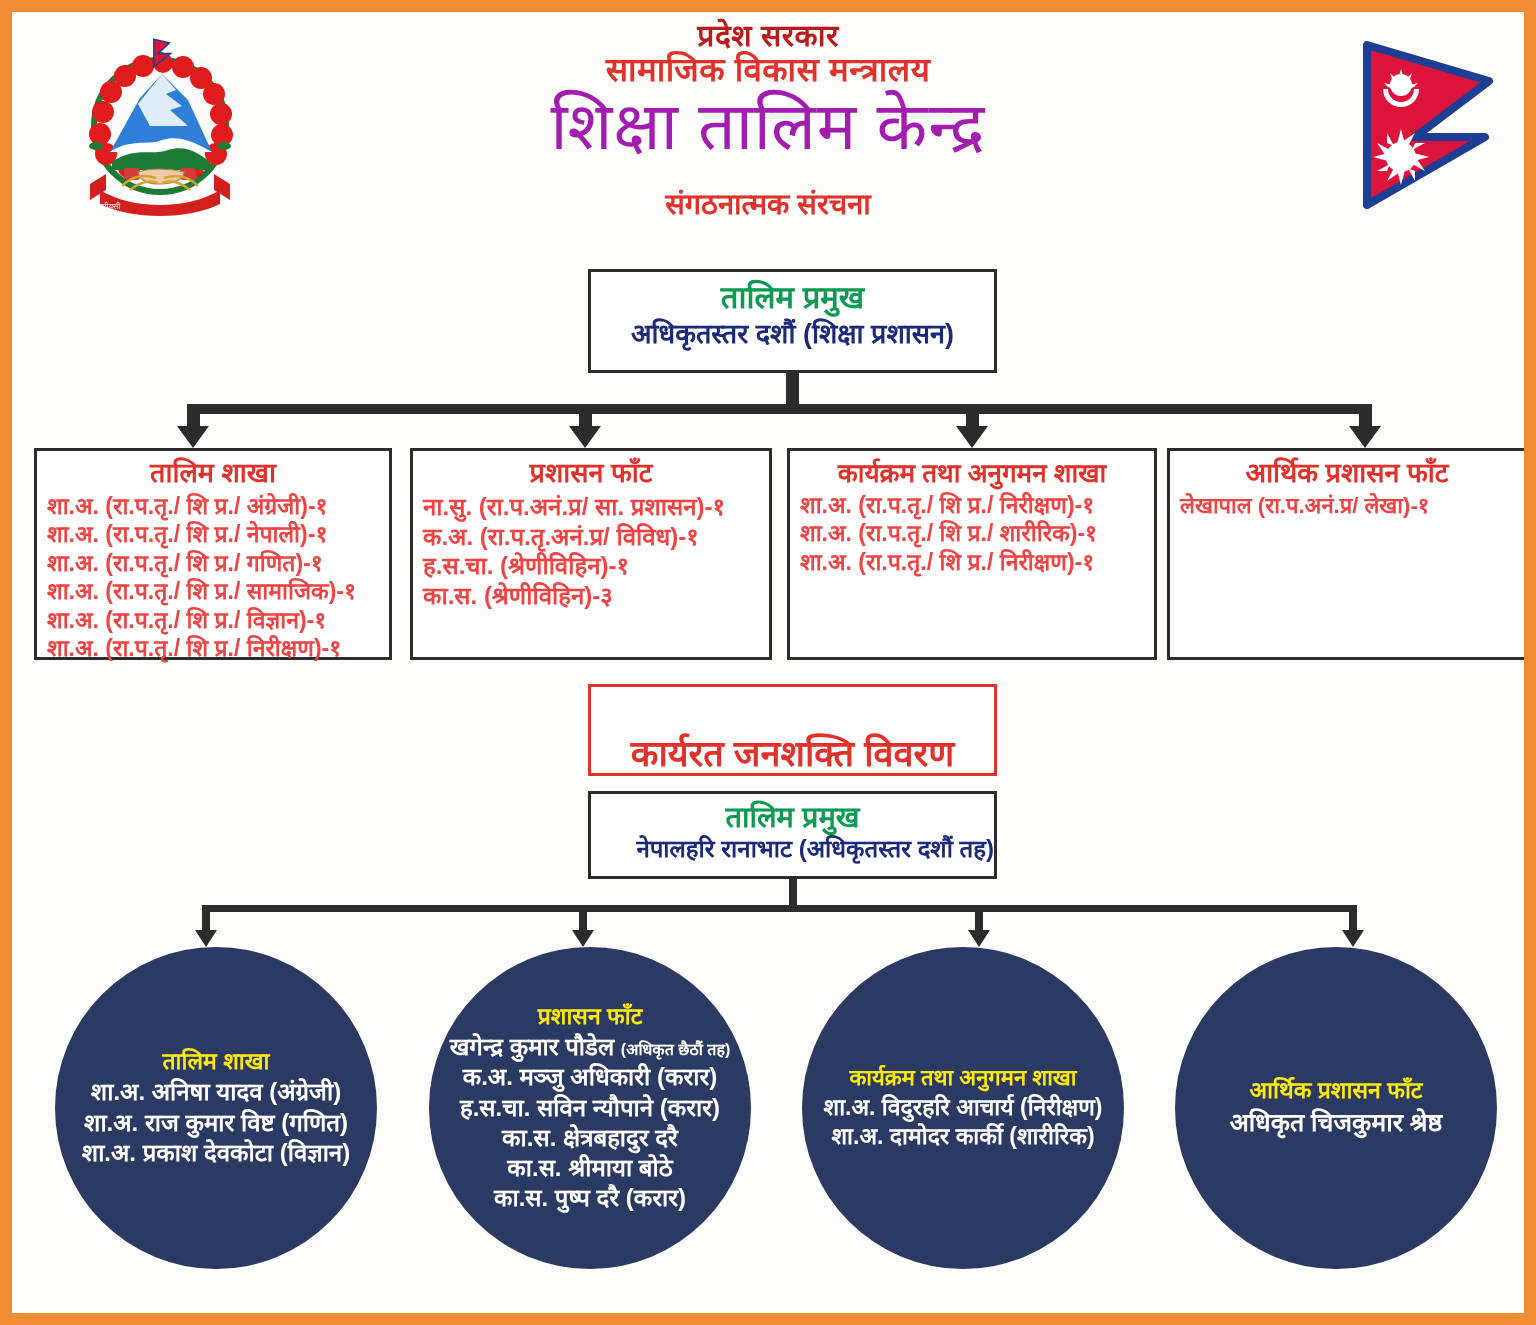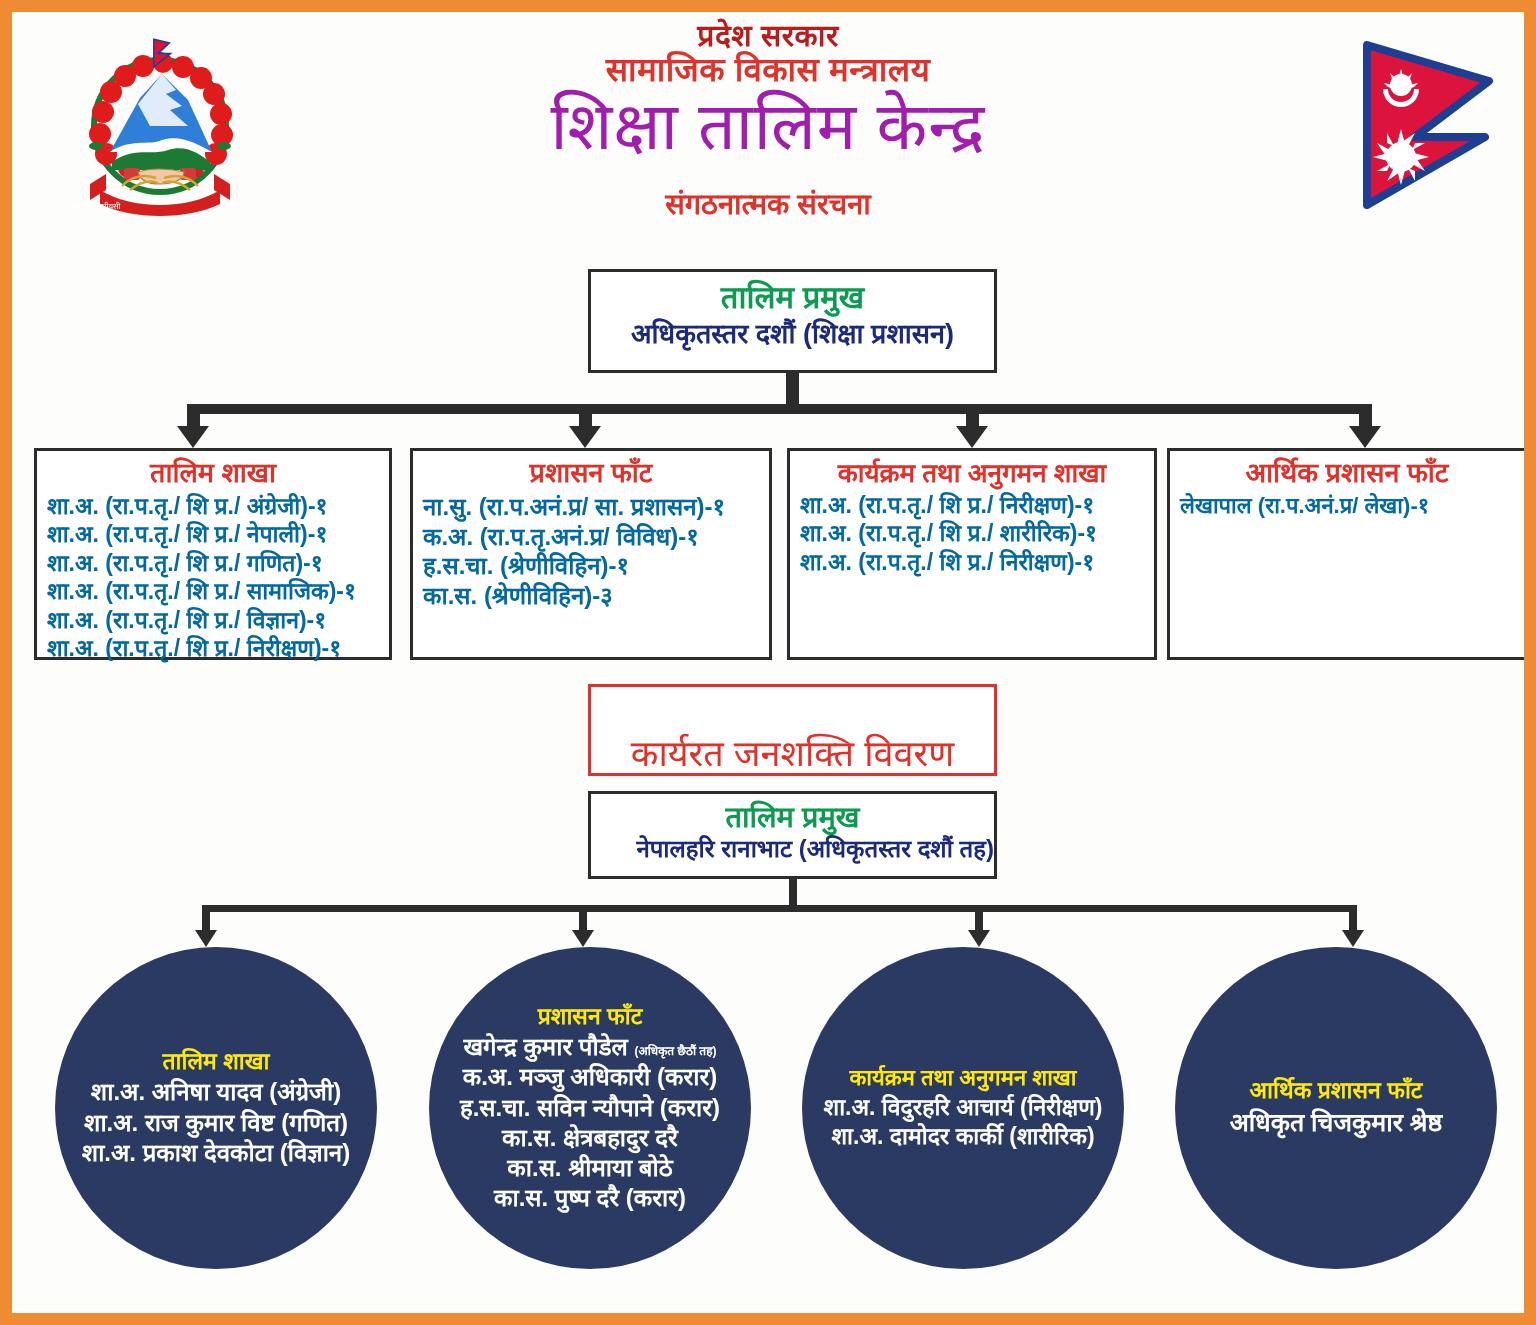--- a/index.html
+++ b/index.html
@@ -139,21 +139,21 @@
     top: 436px;
     height: 212px;
     padding: 7px 10px 0 10px;
   }
   .row1-box .box-title {
     color: #e0312a;
     font-size: 27px;
     margin-bottom: 2px;
   }
   .row1-box .box-line {
-    color: #0369a1;
+    color: #ef4444;
     font-size: 24px;
     font-weight: bold;
     text-align: left;
   }
   #row1-b1 { left: 22px;   width: 358px; }
   #row1-b2 { left: 398px;  width: 362px; }
   #row1-b3 { left: 775px;  width: 370px; }
   #row1-b4 { left: 1155px; width: 360px; }
 
   #row1-b1 .box-line, #row1-b3 .box-line { font-size: 23px; }
@@ -170,21 +170,21 @@
     border: 3px solid #e0312a;
     background: #ffffff;
     box-sizing: border-box;
     display: flex;
     align-items: center;
     justify-content: center;
   }
   #banner .banner-text {
     color: #e0312a;
     font-size: 36px;
-    font-weight: normal;
+    font-weight: bold;
     line-height: 1.1;
     margin-top: 48px;
   }
 
   
   #head-node2 {
     left: 576px;
     top: 779px;
     width: 409px;
     height: 88px;
@@ -224,21 +224,21 @@
     margin-bottom: 2px;
   }
   .circle .c-line {
     color: #ffffff;
     font-weight: bold;
     font-size: 23px;
     line-height: 1.26;
     white-space: nowrap;
   }
   .circle .c-small {
-    font-size: 12px;
+    font-size: 16px;
     font-weight: bold;
   }
   #circ1 { left: 43px;   top: 935px; width: 322px; height: 322px; }
   #circ2 { left: 417px;  top: 935px; width: 322px; height: 322px; }
   #circ3 { left: 790px;  top: 935px; width: 322px; height: 322px; }
   #circ4 { left: 1163px; top: 935px; width: 322px; height: 322px; }
 
   #circ1 .c-line { font-size: 24px; }
   #circ2 .c-line { font-size: 24px; }
   #circ3 .c-line { font-size: 23px; }

